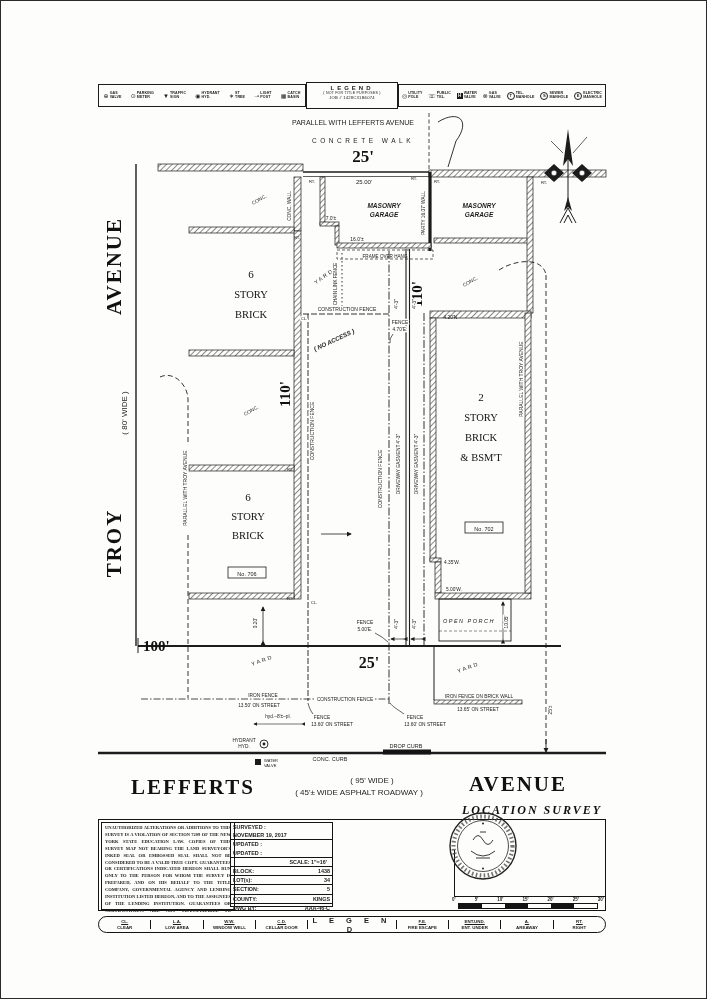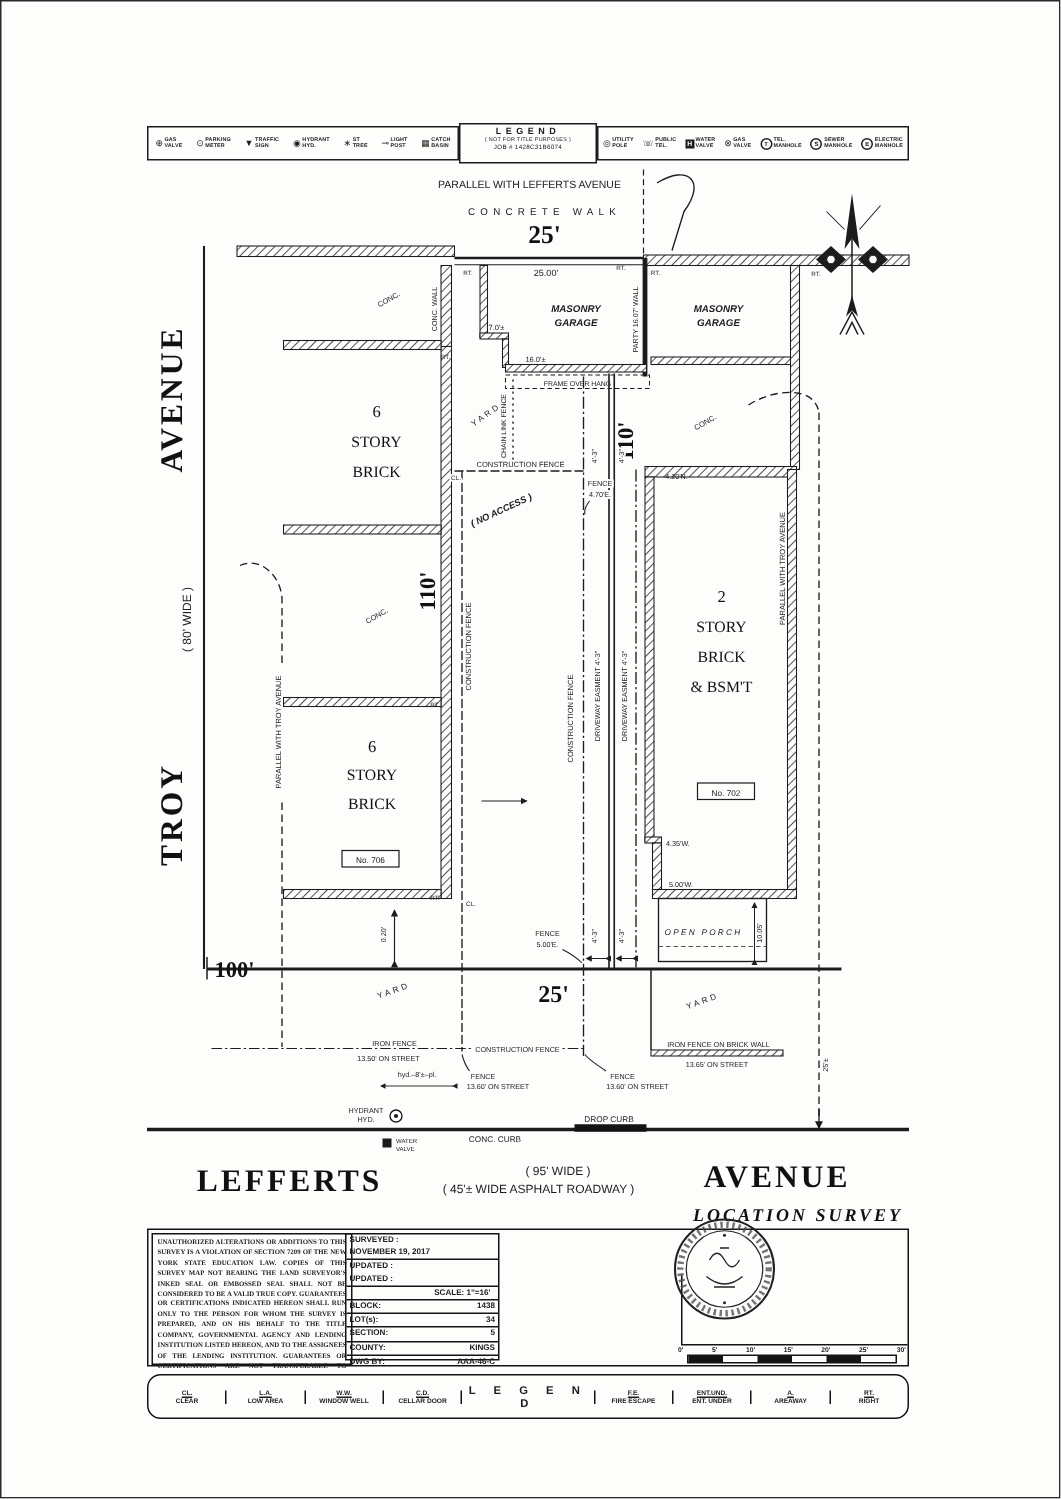--- a/index.html
+++ b/index.html
@@ -60,21 +60,21 @@
   .firm .l5{border:1px solid #141414;font-size:5.2px;font-weight:bold;margin-top:1px;padding:1px 0;}
   .vdiv{position:absolute;left:119px;top:30px;height:46px;border-left:1px solid #141414;}
   .hdiv{position:absolute;left:119px;top:76px;width:151px;border-top:1px solid #141414;}
   .scalebar{position:absolute;left:117px;top:77px;width:152px;}
   .sb-labels{display:flex;justify-content:space-between;font-size:4.5px;font-weight:bold;}
   .sb-bar{margin:1px 6px 0 6px;height:3.5px;border:.8px solid #141414;display:flex;}
   .sb-seg{flex:1;}
   .sb-seg.k{background:#141414;}
 
   
-  .bottomlegend{position:absolute;left:97px;top:915px;width:508px;height:30px;
+  .bottomlegend{position:absolute;left:97px;top:915px;width:508px;height:17px;
                 border:1.3px solid #141414;border-radius:9px;box-sizing:border-box;
                 display:flex;align-items:center;background:#fdfdfc;}
   .bl-item{flex:1;text-align:center;font-size:4.4px;font-weight:bold;line-height:1.25;}
   .bl-item .abbr{text-decoration:underline;}
   .bl-sep{width:0;border-left:.9px solid #141414;height:9px;}
   .bl-legend{flex:1.7;text-align:center;font-size:7.5px;font-weight:bold;letter-spacing:5px;}
 </style>
 </head>
 <body>
 

